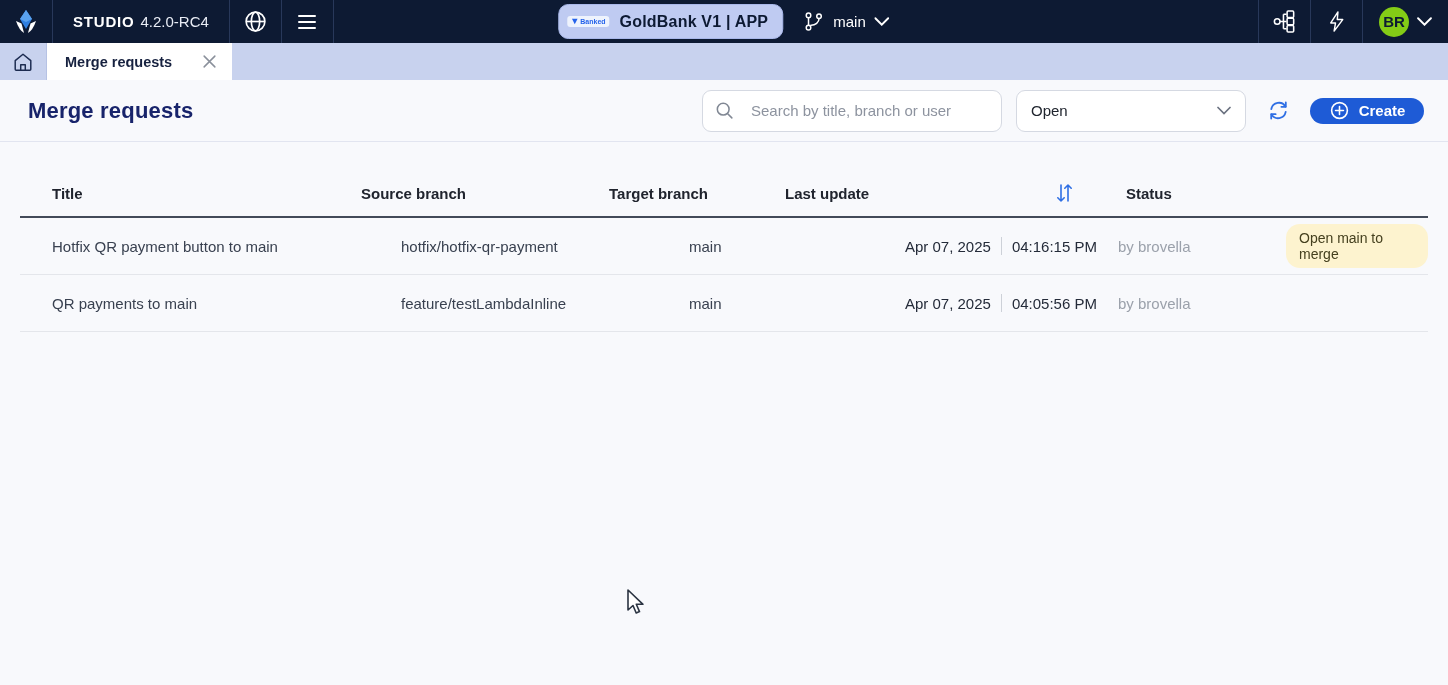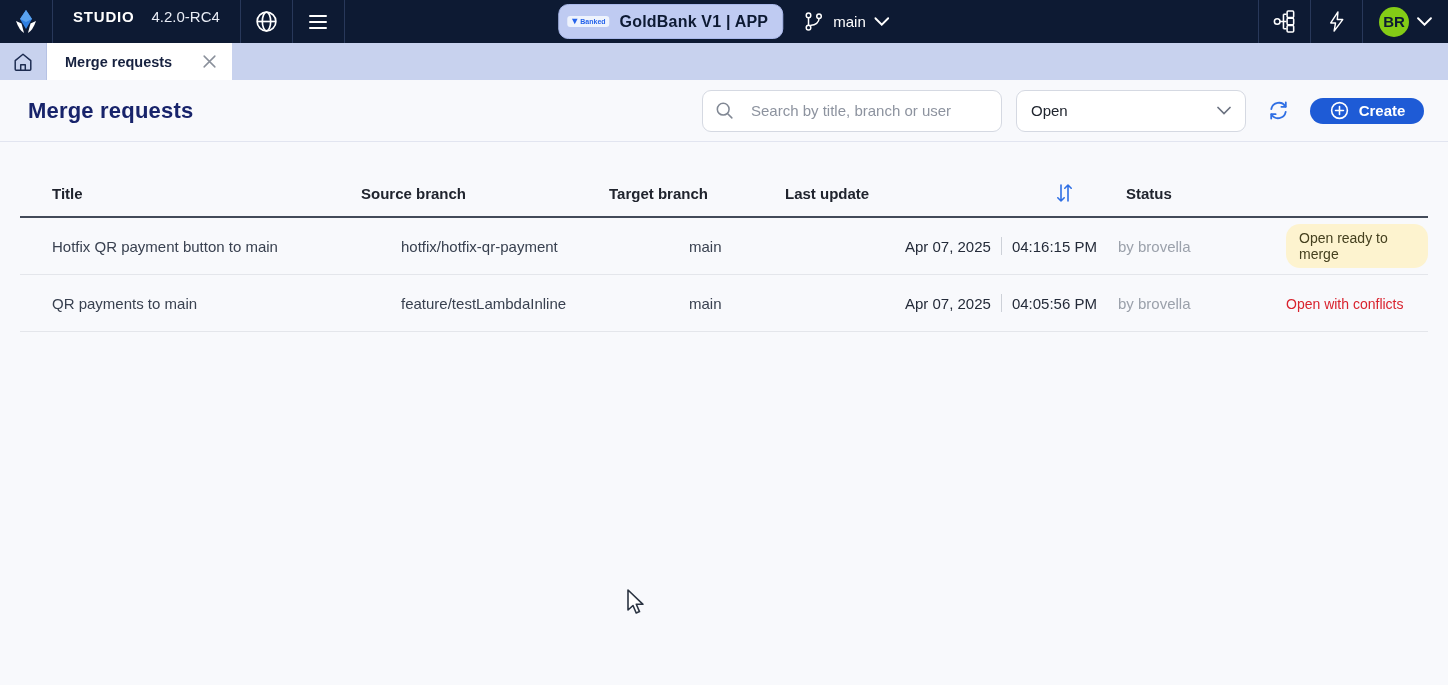--- a/index.html
+++ b/index.html
@@ -4,21 +4,21 @@
 <style>
   * { margin:0; padding:0; box-sizing:border-box; }
   html,body { width:1448px; height:685px; overflow:hidden; }
   body { font-family:"Liberation Sans", sans-serif; background:#f8f9fc; }
   .screen { position:relative; width:1448px; height:685px; background:#f8f9fc; overflow:hidden; }
 
   
   .topbar { position:relative; height:43px; background:#0d1a33; display:flex; align-items:stretch; color:#fff; }
   .tb-sep { width:1px; background:#28385a; }
   .tb-logo { width:52px; display:flex; align-items:center; justify-content:center; }
-  .tb-product { display:flex; gap:17px; padding:8px 20px; }
+  .tb-product { display:flex; align-items:center; gap:6px; padding:16px 20px; }
   .tb-product .prod { font-size:15px; font-weight:bold; letter-spacing:0.8px; }
   .tb-product .ver { font-size:15px; color:#e8ecf5; }
   .tb-btn { width:51px; display:flex; align-items:center; justify-content:center; background:none; border:none; cursor:pointer; color:#fff; }
   .tb-center { position:absolute; left:50%; top:0; height:43px; transform:translateX(-50%); display:flex; align-items:center; gap:20px; }
   .app-pill { display:flex; align-items:center; gap:10px; background:#bfcbf2; border:1px solid #a9b8ea; border-radius:10px; height:35px; padding:0 14px 0 8px; cursor:pointer; }
   .mini-chip { display:flex; align-items:center; gap:2px; background:#eef3fd; border-radius:3px; padding:2px 4px; font-size:7px; font-weight:bold; color:#2563eb; }
   .mini-chip svg { display:block; }
   .app-pill .app-label { font-size:16px; font-weight:bold; color:#0d1a33; letter-spacing:0.2px; }
   .branch-btn { display:flex; align-items:center; gap:9px; background:none; border:none; color:#fff; cursor:pointer; }
   .branch-btn .branch-label { font-size:15px; color:#fff; }
@@ -224,37 +224,34 @@
       <div class="cell cell-title">Hotfix QR payment button to main</div>
       <div class="cell">hotfix/hotfix-qr-payment</div>
       <div class="cell">main</div>
       <div class="cell cell-update">
         <span class="date-txt">Apr 07, 2025</span>
         <span class="vbar"></span>
         <span class="time-txt">04:16:15 PM</span>
         <span class="author-txt">by brovella</span>
       </div>
       <div class="cell">
-        <span class="badge-ready">Open ready to merge</span>
+        <span class="badge-ready">Open main to merge</span>
       </div>
     </div>
 
     <div class="tr tbody-row">
       <div class="cell cell-title">QR payments to main</div>
       <div class="cell">feature/testLambdaInline</div>
       <div class="cell">main</div>
       <div class="cell cell-update">
         <span class="date-txt">Apr 07, 2025</span>
         <span class="vbar"></span>
         <span class="time-txt">04:05:56 PM</span>
         <span class="author-txt">by brovella</span>
       </div>
-      <div class="cell">
-        <span class="status-conflict">Open with conflicts</span>
-      </div>
     </div>
   </section>
 
   <svg class="cursor" width="22" height="28" viewBox="0 0 22 28">
     <path d="M2 1 L2 21 L7 16.5 L10.2 24 L13.5 22.6 L10.3 15.3 L17 15.3 Z" fill="#ffffff" stroke="#2b3442" stroke-width="1.6" stroke-linejoin="round"></path>
   </svg>
 
 </div>
 
 </body></html>

